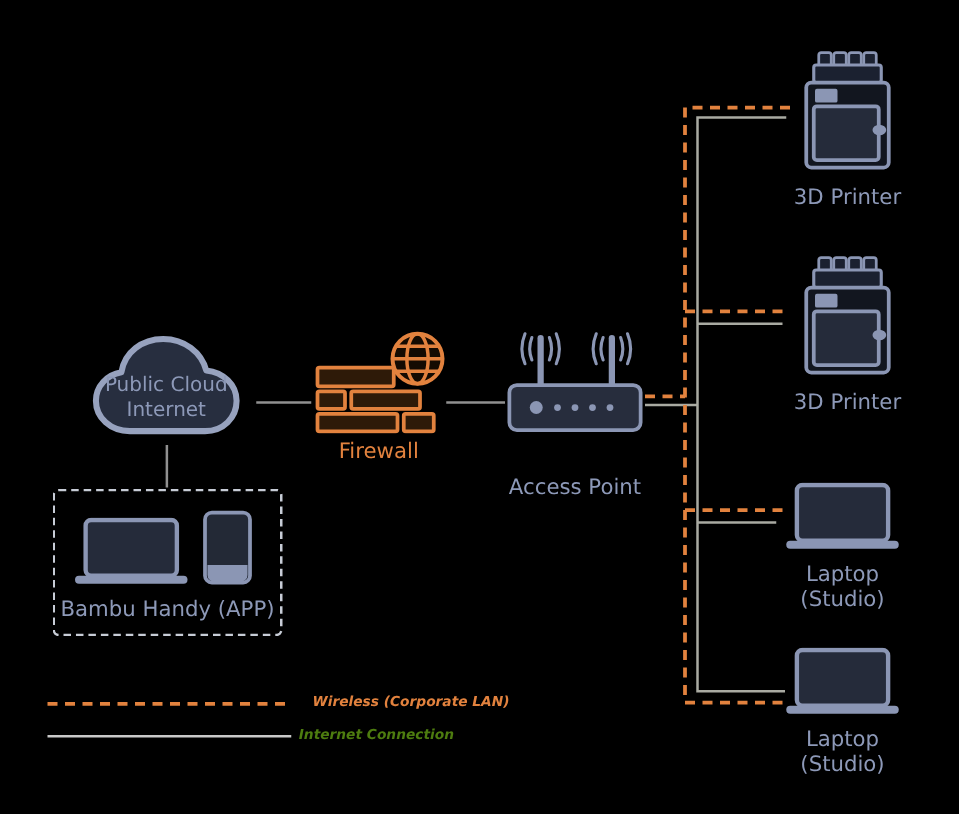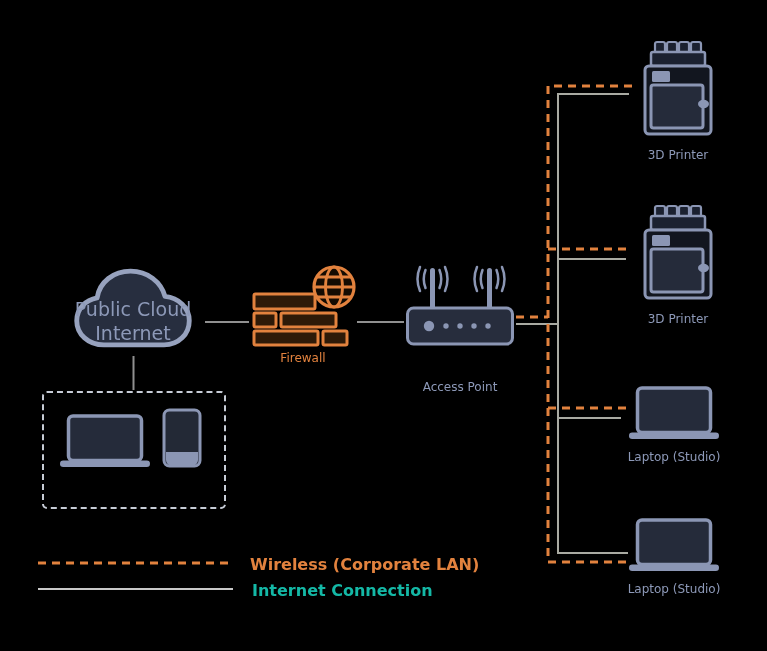--- a/index.html
+++ b/index.html
@@ -3,32 +3,32 @@
 <meta charset="utf-8">
 <style>
   html,body{margin:0;padding:0;background:#000;}
   .canvas{
     position:relative;width:767px;height:651px;background:#000;overflow:hidden;
     font-family:"DejaVu Sans","Liberation Sans",sans-serif;
   }
   .wires{position:absolute;left:0;top:0;}
   .node{position:absolute;}
   .label-abs{
-    position:absolute;text-align:center;color:#8d99b8;font-size:12px;white-space:pre-line;
+    position:absolute;text-align:center;color:#8d99b8;font-size:17px;white-space:pre-line;
   }
   .orange-text{color:#e2823e;font-weight:600;}
   .cloud-label{position:absolute;left:0;right:0;top:36px;text-align:center;
-    color:#8d99b8;font-size:19px;line-height:1.25;white-space:pre-line;}
+    color:#8d99b8;font-size:16px;line-height:1.25;white-space:pre-line;}
   .handy-box{
     position:absolute;left:42px;top:391px;width:184px;height:118px;
     border:2px dashed #c7ccd6;border-radius:5px;box-sizing:border-box;
   }
-  .legend-label{position:absolute;font-size:16px;font-weight:600;}
+  .legend-label{position:absolute;font-size:11px;font-weight:600;font-style:italic;}
   .legend-wireless{left:250px;top:555px;color:#e2823e;}
-  .legend-internet{left:252px;top:581px;color:#14b8a6;}
+  .legend-internet{left:239px;top:581px;color:#4d7c0f;}
 </style>
 </head>
 <body>
 
 <div class="canvas">
 
   <svg class="wires" width="767" height="651" viewBox="0 0 767 651">
 
     <path d="M205,322 H249" stroke="#909090" stroke-width="2" fill="none"></path>
     <path d="M357,322 H404" stroke="#909090" stroke-width="2" fill="none"></path>
@@ -164,17 +164,18 @@
       <rect x="9.5" y="2" width="73" height="44.5" rx="4.5" fill="#252b3a" stroke="#8b96b4" stroke-width="3.5"></rect>
       <rect x="1" y="46.5" width="90" height="6.5" rx="3.2" fill="#8b96b4"></rect>
     </svg>
   </div>
   <div class="node" style="left:162px;top:408px;width:40px;height:60px;">
     <svg width="40" height="60" viewBox="0 0 40 60">
       <rect x="2" y="2" width="36" height="56" rx="5.5" fill="#232936" stroke="#8b96b4" stroke-width="3"></rect>
       <path d="M4,44 H36 V52 A5.5,5.5 0 0 1 30.5,57.5 H9.5 A5.5,5.5 0 0 1 4,52 Z" fill="#8b96b4"></path>
     </svg>
   </div>
+  <div class="label-abs" style="left:42px;top:478px;width:184px;">Bambu Handy (APP)</div>
 
   <div class="legend-label legend-wireless">Wireless (Corporate LAN)</div>
   <div class="legend-label legend-internet">Internet Connection</div>
 
 </div>
 
 </body></html>

